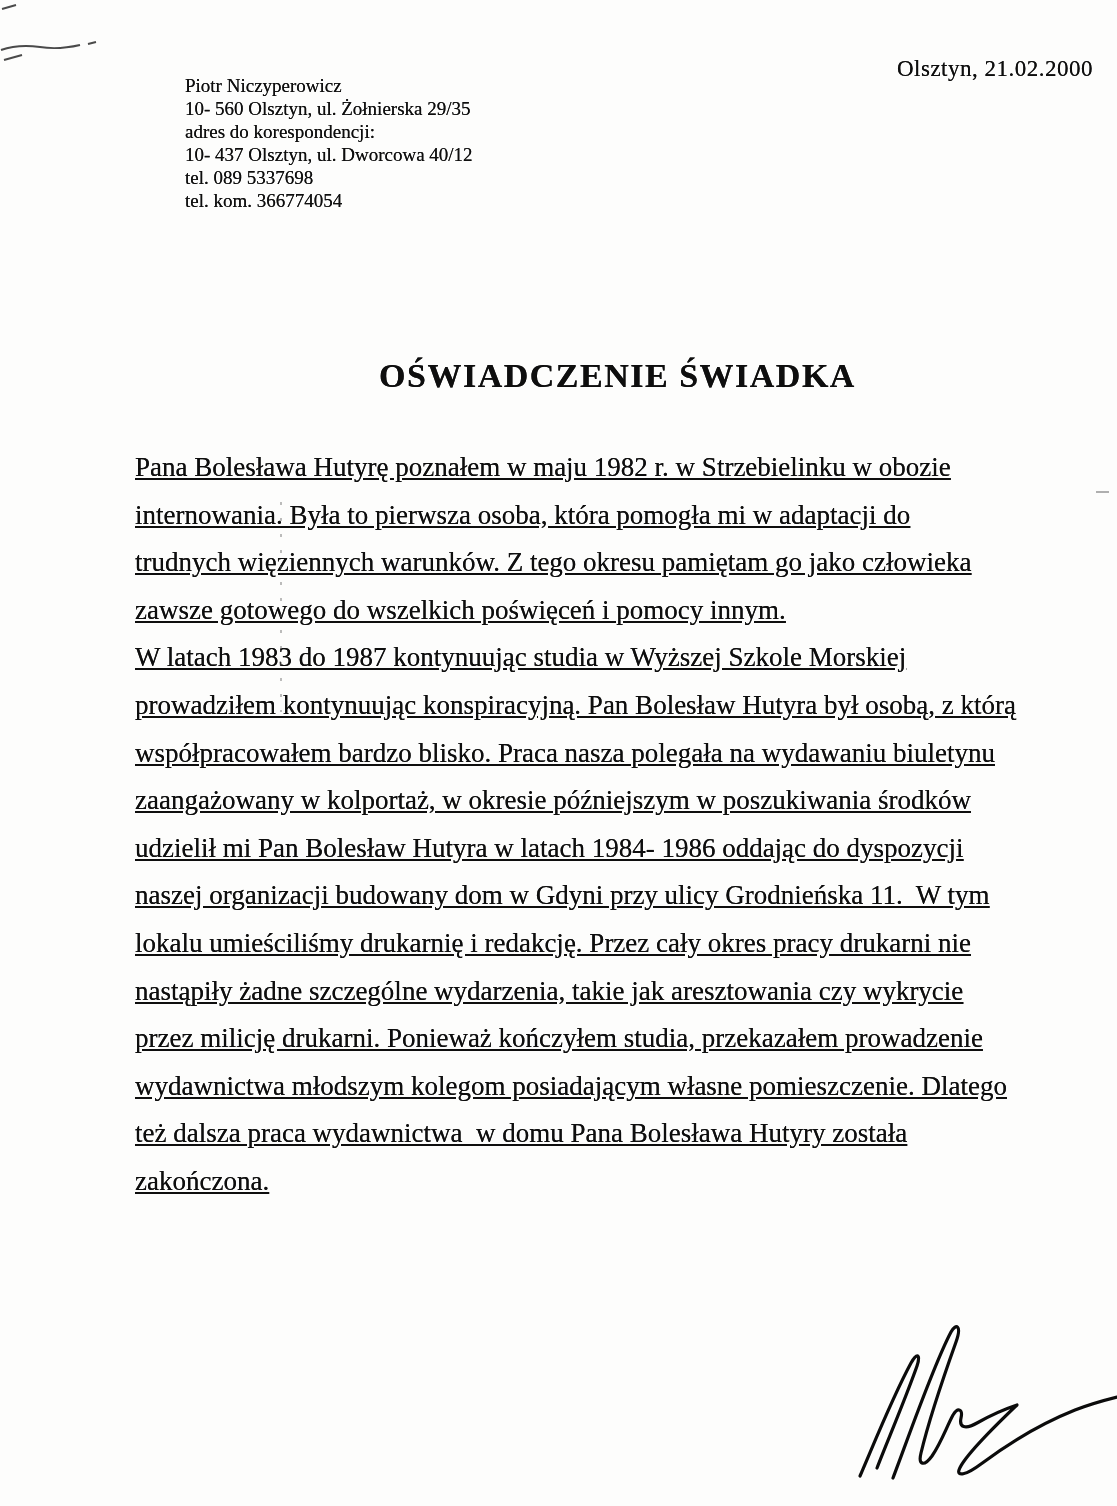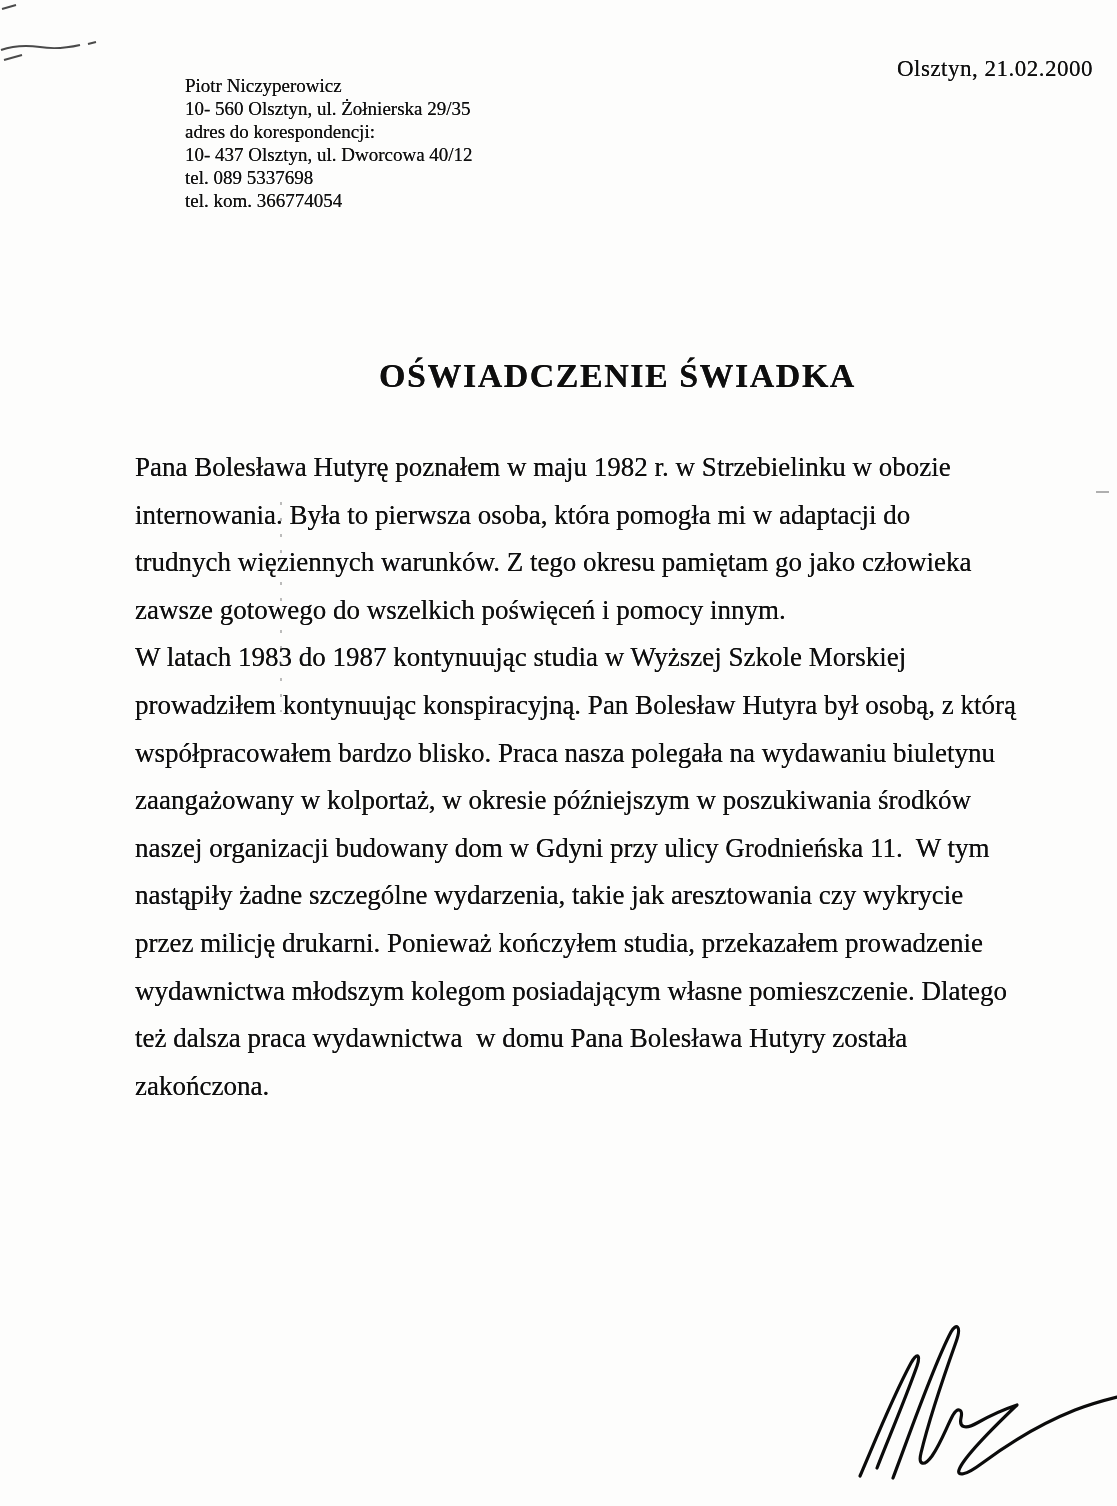--- a/index.html
+++ b/index.html
@@ -51,20 +51,21 @@
     white-space: pre;
   }
 
   .statement-body {
     position: absolute;
     left: 135px;
     top: 444px;
     right: 20px;
     font-size: 27px;
     line-height: 47.6px;
+    text-decoration: underline;
   }
   .body-line { white-space: pre; }
 
   .signature-svg {
     position: absolute;
     left: 835px;
     top: 1318px;
   }
   .signature-svg path {
     fill: none;
@@ -122,21 +123,23 @@
 
   <div class="statement-body ink">
     <div class="body-line">Pana Bolesława Hutyrę poznałem w maju 1982 r. w Strzebielinku w obozie</div>
     <div class="body-line">internowania. Była to pierwsza osoba, która pomogła mi w adaptacji do</div>
     <div class="body-line">trudnych więziennych warunków. Z tego okresu pamiętam go jako człowieka</div>
     <div class="body-line">zawsze gotowego do wszelkich poświęceń i pomocy innym.</div>
     <div class="body-line">W latach 1983 do 1987 kontynuując studia w Wyższej Szkole Morskiej</div>
     <div class="body-line">prowadziłem kontynuując konspiracyjną. Pan Bolesław Hutyra był osobą, z którą</div>
     <div class="body-line">współpracowałem bardzo blisko. Praca nasza polegała na wydawaniu biuletynu</div>
     <div class="body-line">zaangażowany w kolportaż, w okresie późniejszym w poszukiwania środków</div>
+    <div class="body-line">udzielił mi Pan Bolesław Hutyra w latach 1984- 1986 oddając do dyspozycji</div>
     <div class="body-line">naszej organizacji budowany dom w Gdyni przy ulicy Grodnieńska 11.  W tym</div>
+    <div class="body-line">lokalu umieściliśmy drukarnię i redakcję. Przez cały okres pracy drukarni nie</div>
     <div class="body-line">nastąpiły żadne szczególne wydarzenia, takie jak aresztowania czy wykrycie</div>
     <div class="body-line">przez milicję drukarni. Ponieważ kończyłem studia, przekazałem prowadzenie</div>
     <div class="body-line">wydawnictwa młodszym kolegom posiadającym własne pomieszczenie. Dlatego</div>
     <div class="body-line">też dalsza praca wydawnictwa  w domu Pana Bolesława Hutyry została</div>
     <div class="body-line">zakończona.</div>
   </div>
 
   <div class="artifact-dots"></div>
   <div class="artifact-dash"></div>
 

